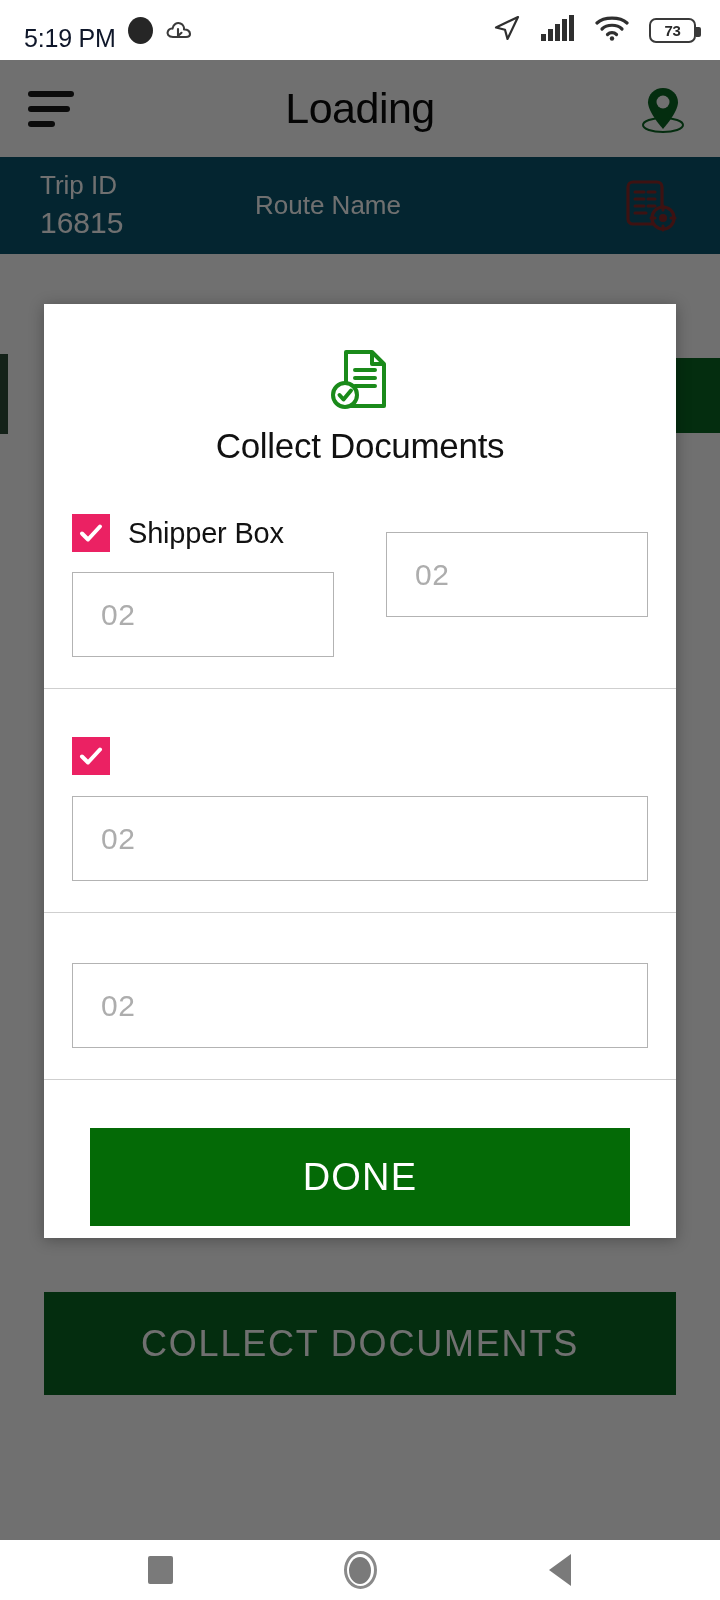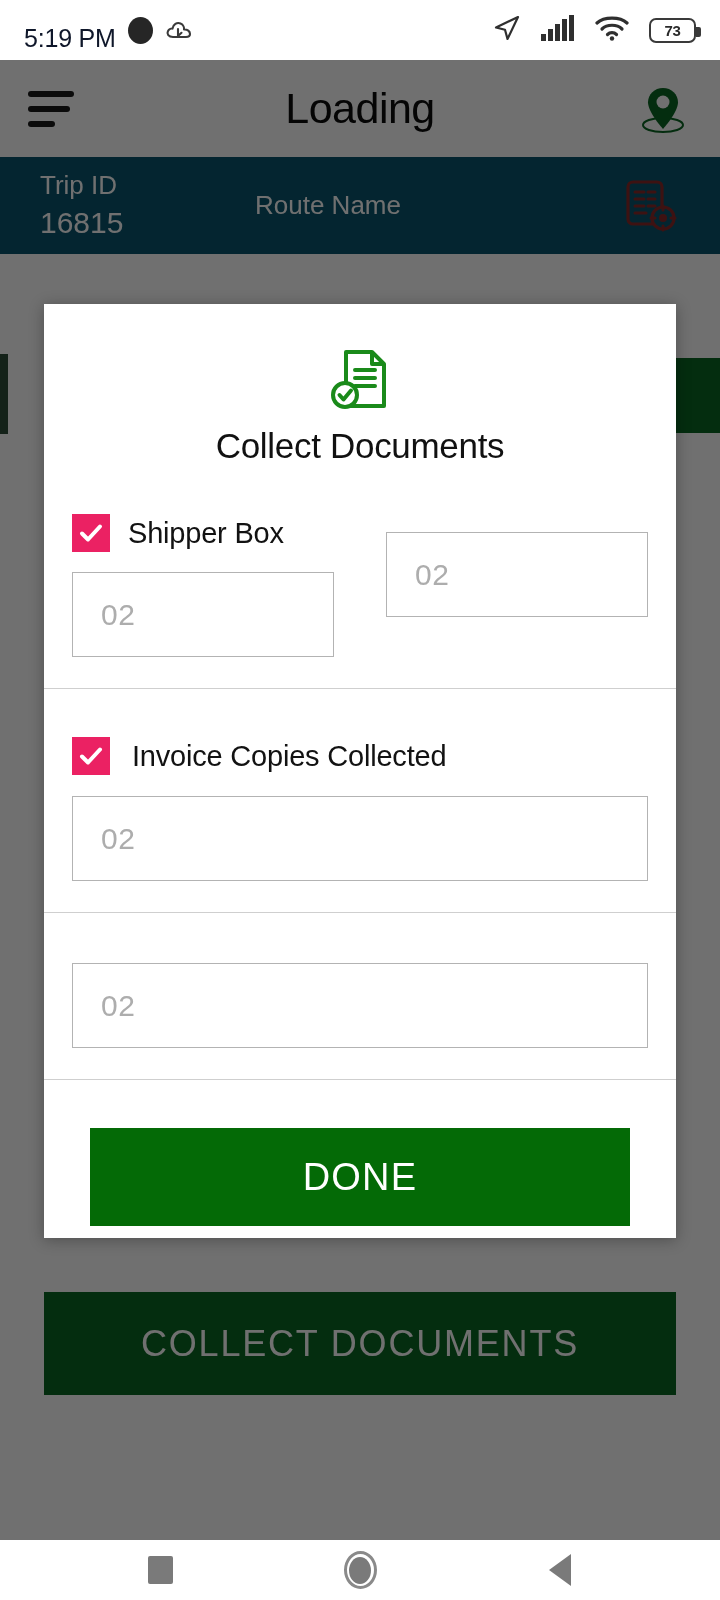--- a/index.html
+++ b/index.html
@@ -278,21 +278,20 @@
     <div class="sec-divider" style="margin-top:31px;"></div>
 
     <div class="sec single sec-pad-b">
       <div class="field">
         <div class="cb-line">
           <span class="cbox">
             <svg width="24" height="20" viewBox="0 0 24 20">
                 <path d="M3 10.5 L9 16.5 L21 3.5" fill="none" stroke="#fff" stroke-width="4" stroke-linecap="round" stroke-linejoin="round"></path>
               </svg>
           </span>
-          <span class="cb-label">Invoice Copies Collected</span>
         </div>
         <div class="inp">
           <span>02</span>
         </div>
       </div>
     </div>
 
     <div class="sec-divider"></div>
 
     <div class="sec single sec-pad-b">

